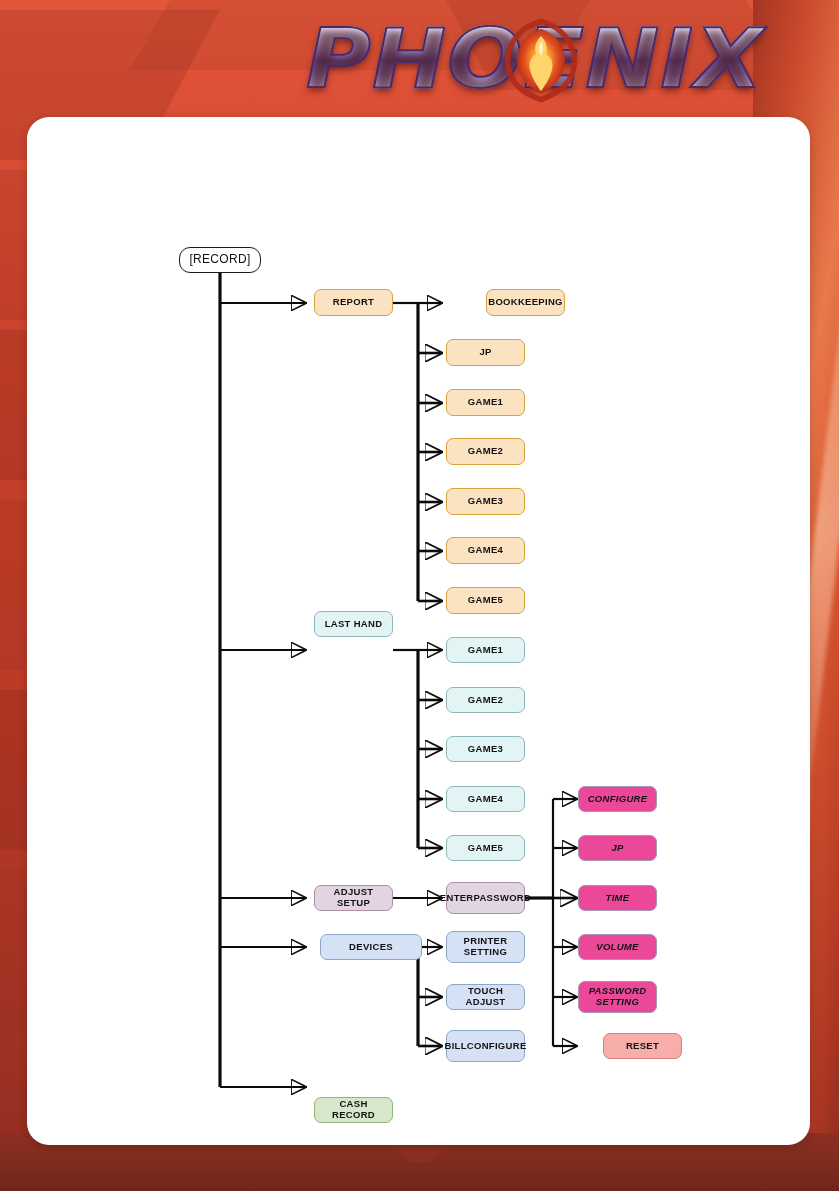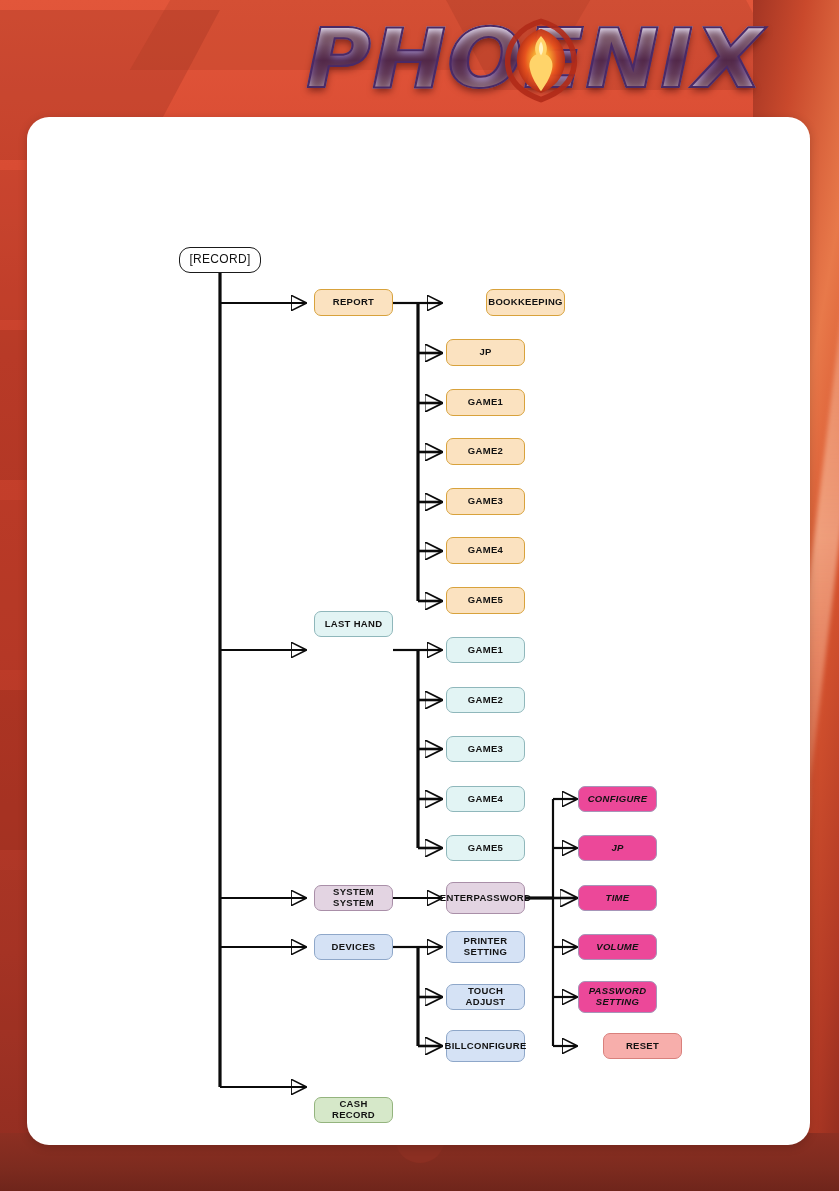--- a/index.html
+++ b/index.html
@@ -196,22 +196,22 @@
     <line x1="526" y1="781" x2="549" y2="781" stroke-width="2.6" marker-end="url(#ar)"></line>
     <line x1="526" y1="830" x2="549" y2="830" stroke-width="2.2" marker-end="url(#ar)"></line>
     <line x1="526" y1="880" x2="549" y2="880" stroke-width="2.2" marker-end="url(#ar)"></line>
     <line x1="526" y1="929" x2="549" y2="929" stroke-width="2.2" marker-end="url(#ar)"></line>
   </svg>
 
   <div class="node root" style="left:152px;top:130px;width:82px;height:26px;">[RECORD]</div>
 
   <div class="node orange" style="left:287px;top:172px;width:79px;height:27px;">REPORT</div>
   <div class="node cyan" style="left:287px;top:494px;width:79px;height:26px;">LAST HAND</div>
-  <div class="node mauve" style="left:287px;top:768px;width:79px;height:26px;">SYSTEM SYSTEM</div>
-  <div class="node blue" style="left:287px;top:817px;width:79px;height:26px;">DEVICES</div>
+  <div class="node mauve" style="left:287px;top:768px;width:79px;height:26px;">ADJUST SETUP</div>
+  <div class="node blue" style="left:293px;top:817px;width:102px;height:26px;">DEVICES</div>
   <div class="node green" style="left:287px;top:957px;width:79px;height:26px;margin-top:23px;">CASH RECORD</div>
 
   <div class="node orange" style="left:419px;top:172px;width:79px;height:27px;margin-left:40px;">BOOKKEEPING</div>
   <div class="node orange" style="left:419px;top:222px;width:79px;height:27px;">JP</div>
   <div class="node orange" style="left:419px;top:272px;width:79px;height:27px;">GAME1</div>
   <div class="node orange" style="left:419px;top:321px;width:79px;height:27px;">GAME2</div>
   <div class="node orange" style="left:419px;top:371px;width:79px;height:27px;">GAME3</div>
   <div class="node orange" style="left:419px;top:420px;width:79px;height:27px;">GAME4</div>
   <div class="node orange" style="left:419px;top:470px;width:79px;height:27px;">GAME5</div>
 

